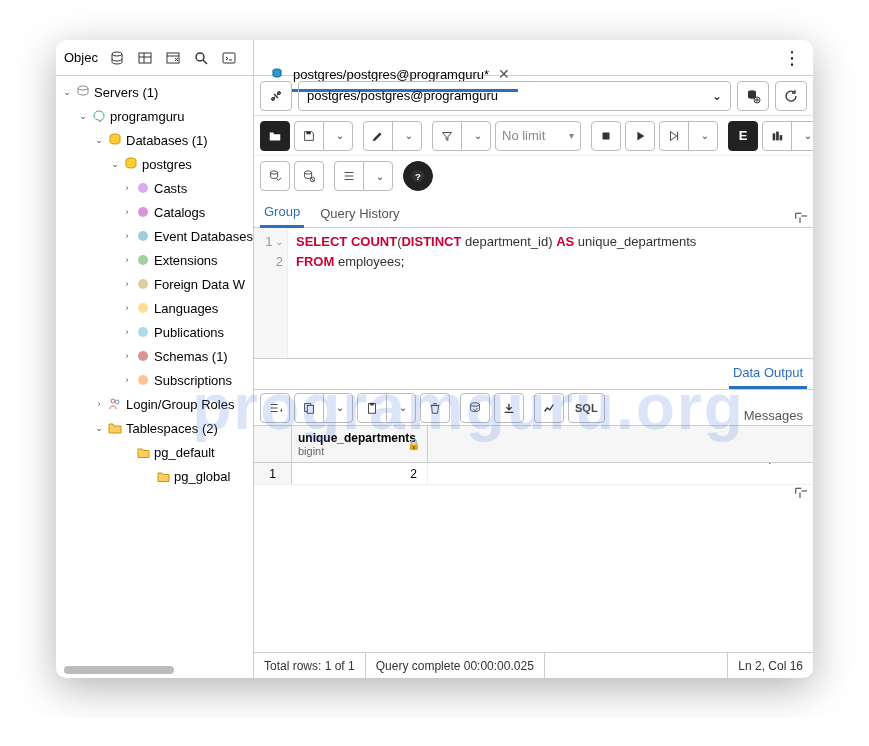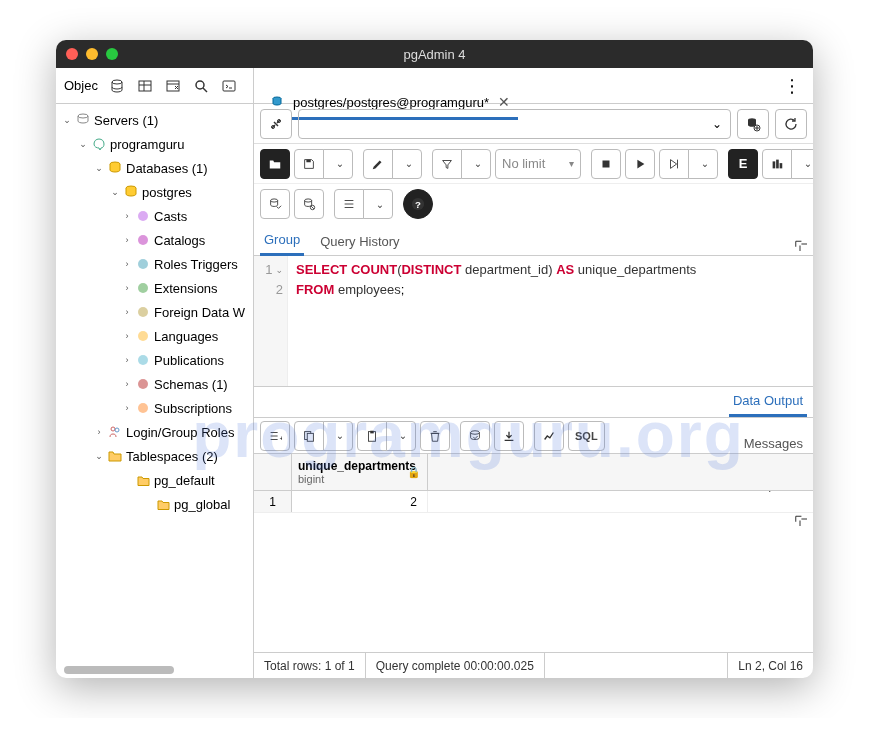--- a/index.html
+++ b/index.html
@@ -70,28 +70,20 @@
 .statusbar > div { padding: 0 10px; border-right: 1px solid #ccc; height: 100%; display: flex; align-items: center; }
 .statusbar > div:last-child { margin-left: auto; border-right: none; border-left: 1px solid #ccc; }
 .watermark { position: absolute; top: 330px; left: -130px; right: 0; text-align: center; font-size: 64px; font-weight: 800; color: rgba(80,120,220,0.2); pointer-events: none; letter-spacing: 2px; z-index: 5; }
 .scroll-thumb { position: absolute; bottom: 4px; left: 8px; width: 110px; height: 8px; background: #bbb; border-radius: 4px; }
 .side-scroll { position: relative; height: 16px; }
 </style>
 </head>
 <body>
 
 <div class="window">
-  <div class="titlebar">
-    <div class="traffic">
-      <span class="tl-r"></span>
-      <span class="tl-y"></span>
-      <span class="tl-g"></span>
-    </div>
-    <div class="title">pgAdmin 4</div>
-  </div>
 
   <div class="body">
     <div class="sidebar">
       <div class="side-toolbar">
         <span>Objec</span>
         <span class="tb-btn">
             <svg viewBox="0 0 16 16">
               <ellipse cx="8" cy="4" rx="5" ry="2" fill="none" stroke="currentColor"></ellipse>
               <path d="M3 4v5c0 1.1 2.2 2 5 2s5-.9 5-2V4" fill="none" stroke="currentColor"></path>
               <path d="M3 9v3c0 1.1 2.2 2 5 2s5-.9 5-2V9" fill="none" stroke="currentColor"></path>
@@ -183,21 +175,21 @@
               </span>
               <span>Catalogs</span>
             </div>
             <div class="tree-row" style="padding-left: 64px;">
               <span class="caret">›</span>
               <span class="ticon">
                 <svg width="14" height="14">
                   <circle cx="7" cy="7" r="5" fill="#7bc" opacity="0.7"></circle>
                 </svg>
               </span>
-              <span>Roles Triggers</span>
+              <span>Event Databases</span>
             </div>
             <div class="tree-row" style="padding-left: 64px;">
               <span class="caret">›</span>
               <span class="ticon">
                 <svg width="14" height="14">
                   <circle cx="7" cy="7" r="5" fill="#7b7" opacity="0.7"></circle>
                 </svg>
               </span>
               <span>Extensions</span>
             </div>
@@ -312,20 +304,21 @@
 
       <div class="conn-row">
         <span class="conn-btn">
             <svg width="16" height="16">
               <path d="M4 12l3-3m2-2l3-3M6 6l4 4" stroke="#333" fill="none" stroke-width="1.5"></path>
               <circle cx="5" cy="11" r="1.5" fill="none" stroke="#333"></circle>
               <circle cx="11" cy="5" r="1.5" fill="none" stroke="#333"></circle>
             </svg>
           </span>
         <div class="conn-select">
+            <span>postgres/postgres@programguru</span>
             <span class="chev">⌄</span>
           </div>
         <span class="conn-btn">
             <svg width="16" height="16">
               <ellipse cx="7" cy="4" rx="4" ry="1.8" fill="#333"></ellipse>
               <path d="M3 4v5c0 1 1.8 1.8 4 1.8s4-.8 4-1.8V4" fill="#333"></path>
               <circle cx="12" cy="12" r="3" fill="#fff" stroke="#333"></circle>
               <path d="M12 10v4M10 12h4" stroke="#333"></path>
             </svg>
           </span>

